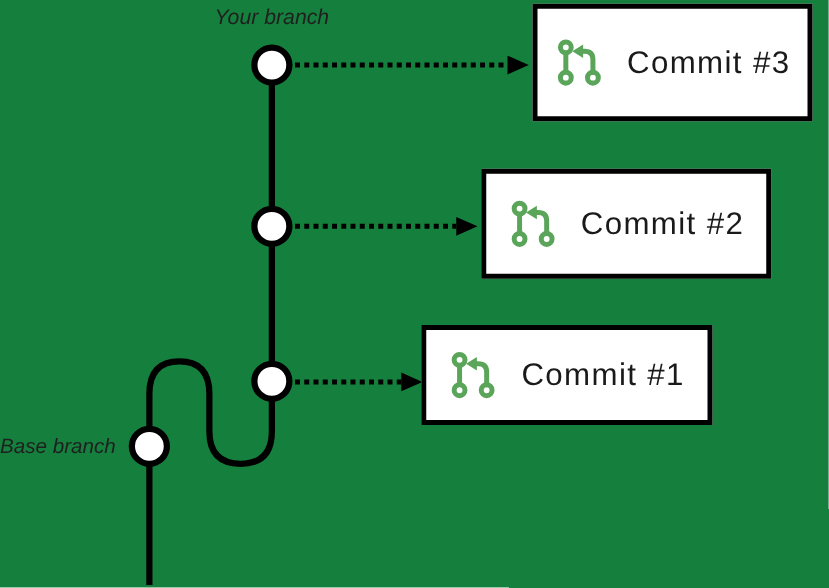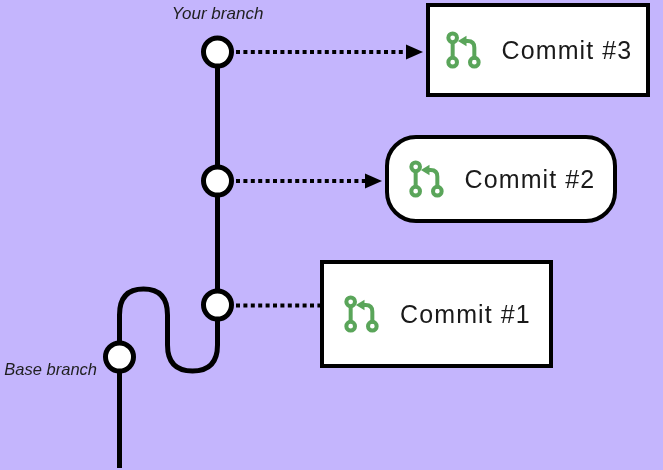--- a/index.html
+++ b/index.html
@@ -1,20 +1,20 @@
 <!DOCTYPE html>
 <html><head>
 <meta charset="utf-8">
 <style>
   html, body { margin: 0; padding: 0; background: #ffffff; }
   #canvas {
     position: relative;
     width: 663px;
     height: 470px;
-    background: #c4b5fd;
+    background: #15803d;
     overflow: hidden;
     font-family: "Liberation Sans", sans-serif;
   }
   #graph-svg {
     position: absolute;
     left: 0; top: 0;
   }
   .branch-label {
     position: absolute;
     font-style: italic;
@@ -22,37 +22,36 @@
     line-height: 20px;
     color: #1f1f1f;
     white-space: nowrap;
   }
   #your-branch-label {
     left: 150px; top: 4px; width: 135px;
     text-align: center;
   }
   #base-branch-label {
     left: 0px; top: 347px; width: 97px;
-    text-align: right;
+    text-align: left;
     font-size: 16.5px;
-    margin-top: 12px;
   }
   .commit-card {
     position: absolute;
     box-sizing: border-box;
     border: 4px solid #000000;
     background: #ffffff;
     display: flex;
     align-items: center;
     justify-content: center;
     gap: 18px;
   }
   #commit-card-3 { left: 426px; top: 3px;   width: 224px; height: 94px; }
-  #commit-card-2 { left: 385px; top: 135px; width: 232px; height: 88px; border-radius: 31px; }
-  #commit-card-1 { left: 320px; top: 260px; width: 233px; height: 108px; }
+  #commit-card-2 { left: 385px; top: 135px; width: 232px; height: 88px; }
+  #commit-card-1 { left: 337px; top: 260px; width: 233px; height: 80px; }
   .commit-label {
     font-size: 25px;
     letter-spacing: 1.1px;
     color: #1a1a1a;
     white-space: nowrap;
   }
   .pr-icon { display: block; }
 </style>
 </head>
 <body>

